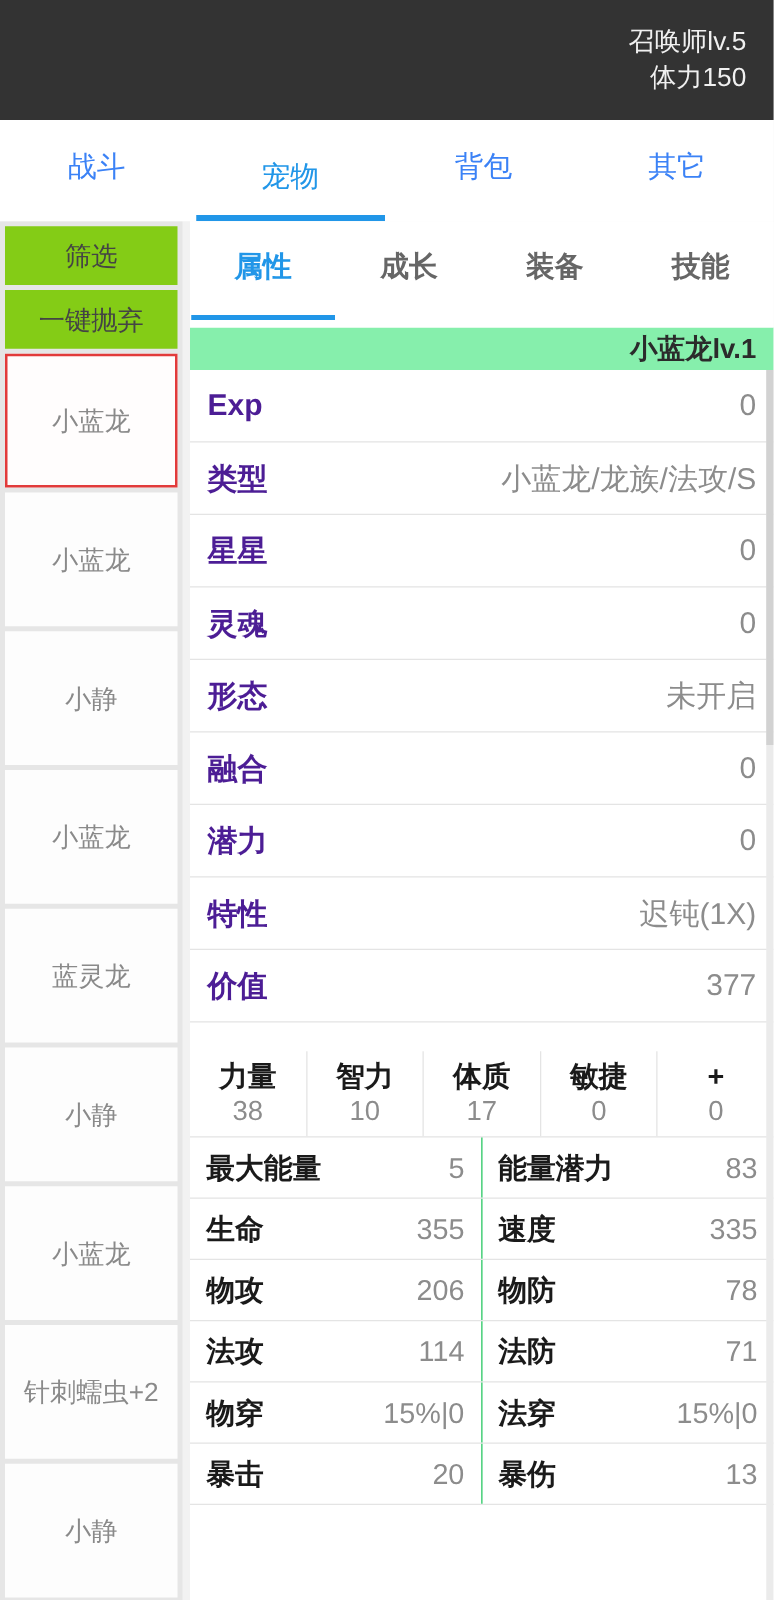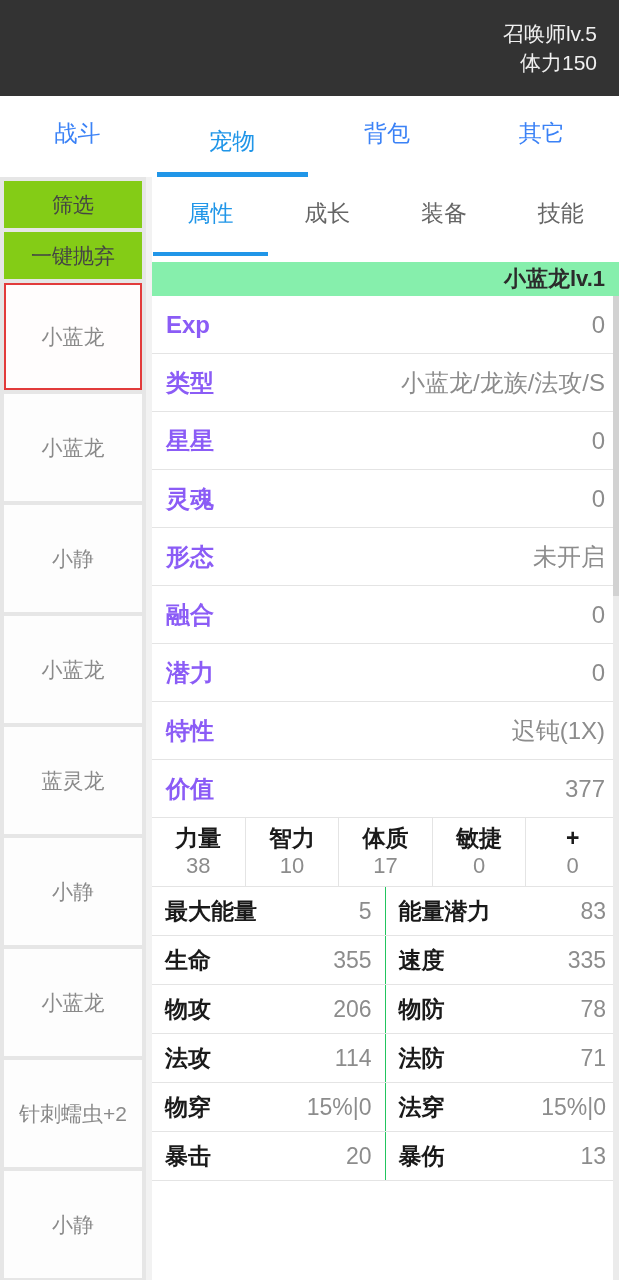--- a/index.html
+++ b/index.html
@@ -135,20 +135,21 @@
   .subtab {
     flex: 1 1 0;
     display: flex;
     align-items: center;
     justify-content: center;
     font-size: 23px;
     color: #666666;
     position: relative;
     cursor: pointer;
     padding-bottom: 12px;
+    font-weight: bold;
   }
   .subtab.active { color: #2196e8; }
   .subtab.active::after {
     content: "";
     position: absolute;
     left: 1px; right: 1px;
     bottom: 6px;
     height: 4px;
     background: #2196e8;
   }
@@ -177,35 +178,36 @@
   .row {
     height: 58px;
     display: flex;
     align-items: center;
     border-bottom: 1px solid #e4e4e4;
     padding: 0 14px;
   }
   .row .lbl {
     font-size: 24px;
     font-weight: bold;
-    color: #8b5cf6;
+    color: #4c1d95;
     white-space: nowrap;
   }
   .row .val {
     margin-left: auto;
     font-size: 24px;
     color: #8c8c8c;
     white-space: nowrap;
   }
 
   
   .attrgrid {
     display: flex;
     height: 69px;
     border-bottom: 1px solid #e4e4e4;
+    margin-top: 23px;
   }
   .attrcell {
     flex: 1 1 0;
     display: flex;
     flex-direction: column;
     align-items: center;
     justify-content: center;
     border-right: 1px solid #e4e4e4;
     gap: 1px;
   }

